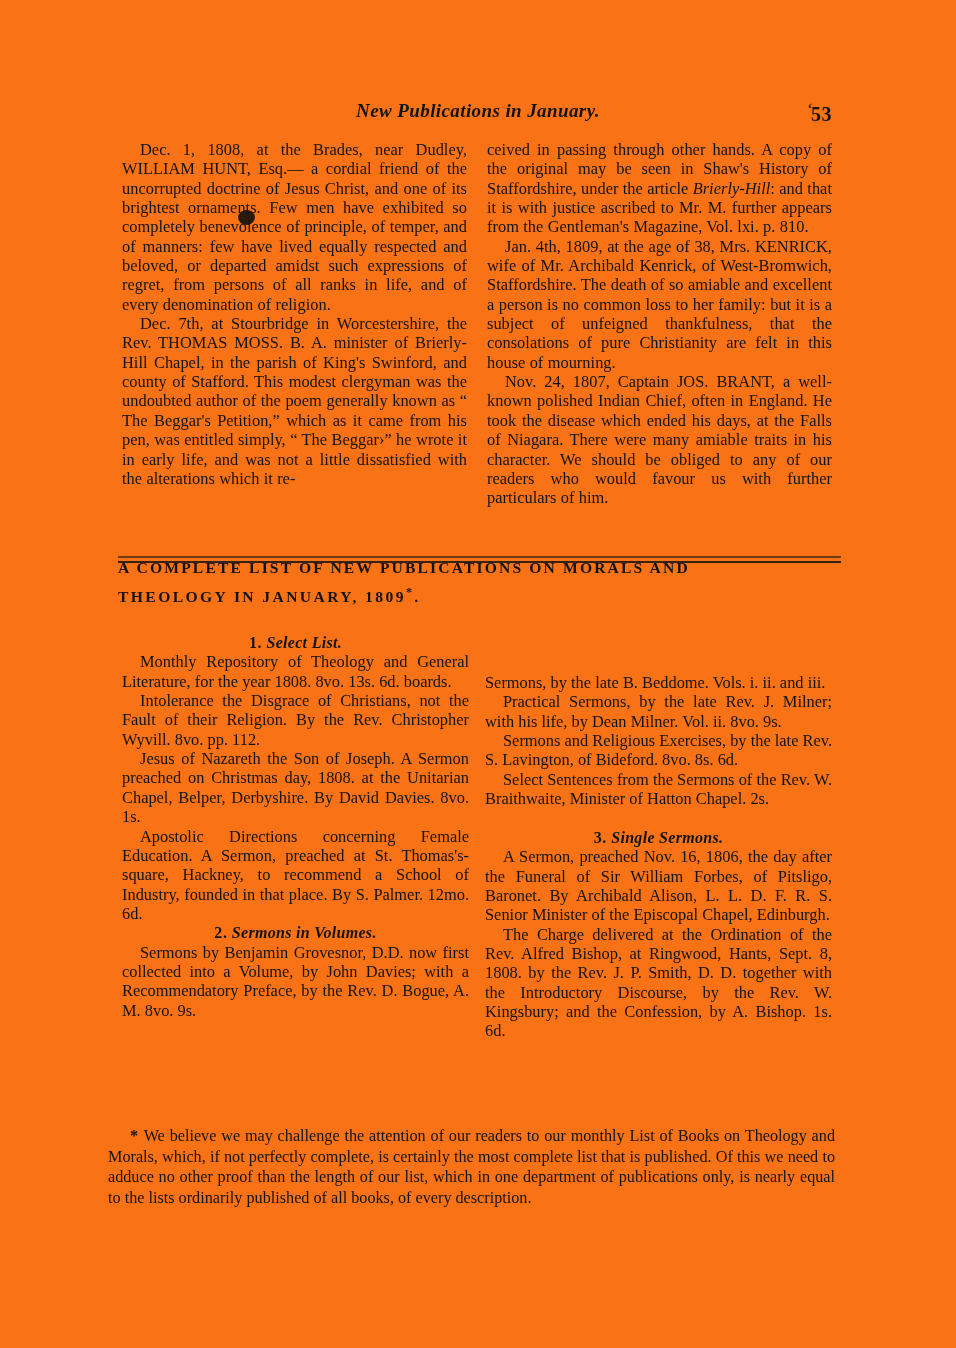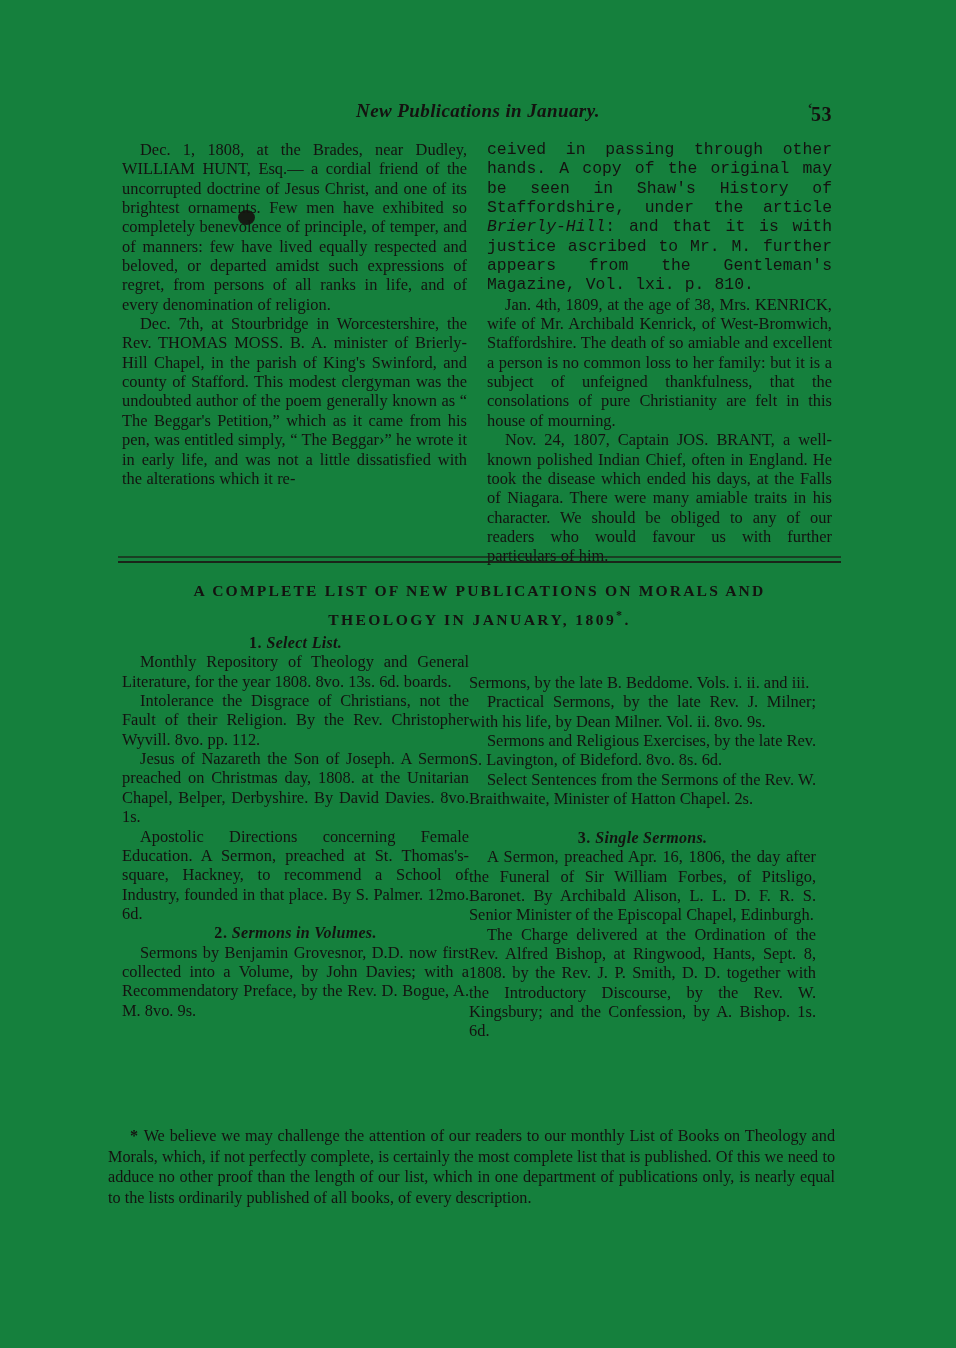--- a/index.html
+++ b/index.html
@@ -12,21 +12,21 @@
     height: 1348px;
     position: relative;
     font-family: "Liberation Serif", "DejaVu Serif", serif;
     color: #141210;
     overflow: hidden;
   }
 
   .page {
     position: absolute;
     inset: 0;
-    background: #15803d;
+    background: #f97316;
   }
 
   
   .running-head {
     position: absolute;
     left: 118px;
     top: 100px;
     width: 720px;
     height: 30px;
   }
@@ -76,21 +76,20 @@
     text-align: justify;
     font-size: 16.4px;
     line-height: 19.35px;
     letter-spacing: 0.02px;
     word-spacing: 0.2px;
     -webkit-hyphens: none;
     hyphens: none;
   }
   p.para.cont {
     text-indent: 0;
-    font-family: Liberation Mono, monospace;
   }
 
   
   .blot {
     position: absolute;
     left: 238px;
     top: 210px;
     width: 17px;
     height: 15px;
     border-radius: 50%;
@@ -112,23 +111,23 @@
     width: 100%;
     background: #1b1714;
   }
   .divider .r1 { top: 0px; height: 1.6px; opacity: .62; }
   .divider .r2 { top: 4.5px; height: 2.4px; opacity: .88; }
 
   
   .list-heading {
     position: absolute;
     left: 118px;
-    top: 578px;
+    top: 555px;
     width: 723px;
-    text-align: center;
+    text-align: left;
   }
   .list-heading .l1, .list-heading .l2 {
     font-size: 15.6px;
     letter-spacing: 2.15px;
     font-weight: 600;
     line-height: 25px;
     white-space: nowrap;
   }
   .list-heading .l2 { letter-spacing: 2.4px; }
   .list-heading .star {
@@ -136,21 +135,21 @@
     vertical-align: super;
   }
 
   
   .pub-list {
     position: absolute;
     left: 122px;
     top: 633px;
     width: 710px;
     display: flex;
-    gap: 0;
+    gap: 16px;
   }
   .pub-list .col { width: 347px; }
 
   .subhead {
     margin: 0 0 0 0;
     text-align: center;
     font-style: italic;
     font-size: 16px;
     line-height: 19.4px;
     font-weight: 600;
@@ -241,21 +240,21 @@
       <p class="entry">Sermons by Benjamin Grovesnor, D.D. now first collected into a Volume, by John Davies; with a Recommendatory Preface, by the Rev. D. Bogue, A. M. 8vo. 9s.</p>
     </div>
 
     <div class="col">
       <p class="entry cont" style="text-indent:0;margin-top:40px;">Sermons, by the late B. Beddome. Vols. i. ii. and iii.</p>
       <p class="entry">Practical Sermons, by the late Rev. J. Milner; with his life, by Dean Milner. Vol. ii. 8vo. 9s.</p>
       <p class="entry">Sermons and Religious Exercises, by the late Rev. S. Lavington, of Bideford. 8vo. 8s. 6d.</p>
       <p class="entry">Select Sentences from the Sermons of the Rev. W. Braithwaite, Minister of Hatton Chapel. 2s.</p>
       <div class="spacer-sm"></div>
       <p class="subhead"><span class="num">3.</span> <span>Single Sermons.</span></p>
-      <p class="entry">A Sermon, preached Apr. 16, 1806, the day after the Funeral of Sir William Forbes, of Pitsligo, Baronet. By Archibald Alison, L. L. D. F. R. S. Senior Minister of the Episcopal Chapel, Edinburgh.</p>
+      <p class="entry">A Sermon, preached Nov. 16, 1806, the day after the Funeral of Sir William Forbes, of Pitsligo, Baronet. By Archibald Alison, L. L. D. F. R. S. Senior Minister of the Episcopal Chapel, Edinburgh.</p>
       <p class="entry">The Charge delivered at the Ordination of the Rev. Alfred Bishop, at Ringwood, Hants, Sept. 8, 1808. by the Rev. J. P. Smith, D. D. together with the Introductory Discourse, by the Rev. W. Kingsbury; and the Confession, by A. Bishop. 1s. 6d.</p>
     </div>
 
   </div>
 
   <div class="footnote">
     <p><span class="fstar">*</span> <span>We believe we may challenge the attention of our readers to our monthly List of Books on Theology and Morals, which, if not perfectly complete, is certainly the most complete list that is published. Of this we need to adduce no other proof than the length of our list, which in one department of publications only, is nearly equal to the lists ordinarily published of all books, of every description.</span></p>
   </div>
 
 </div>

